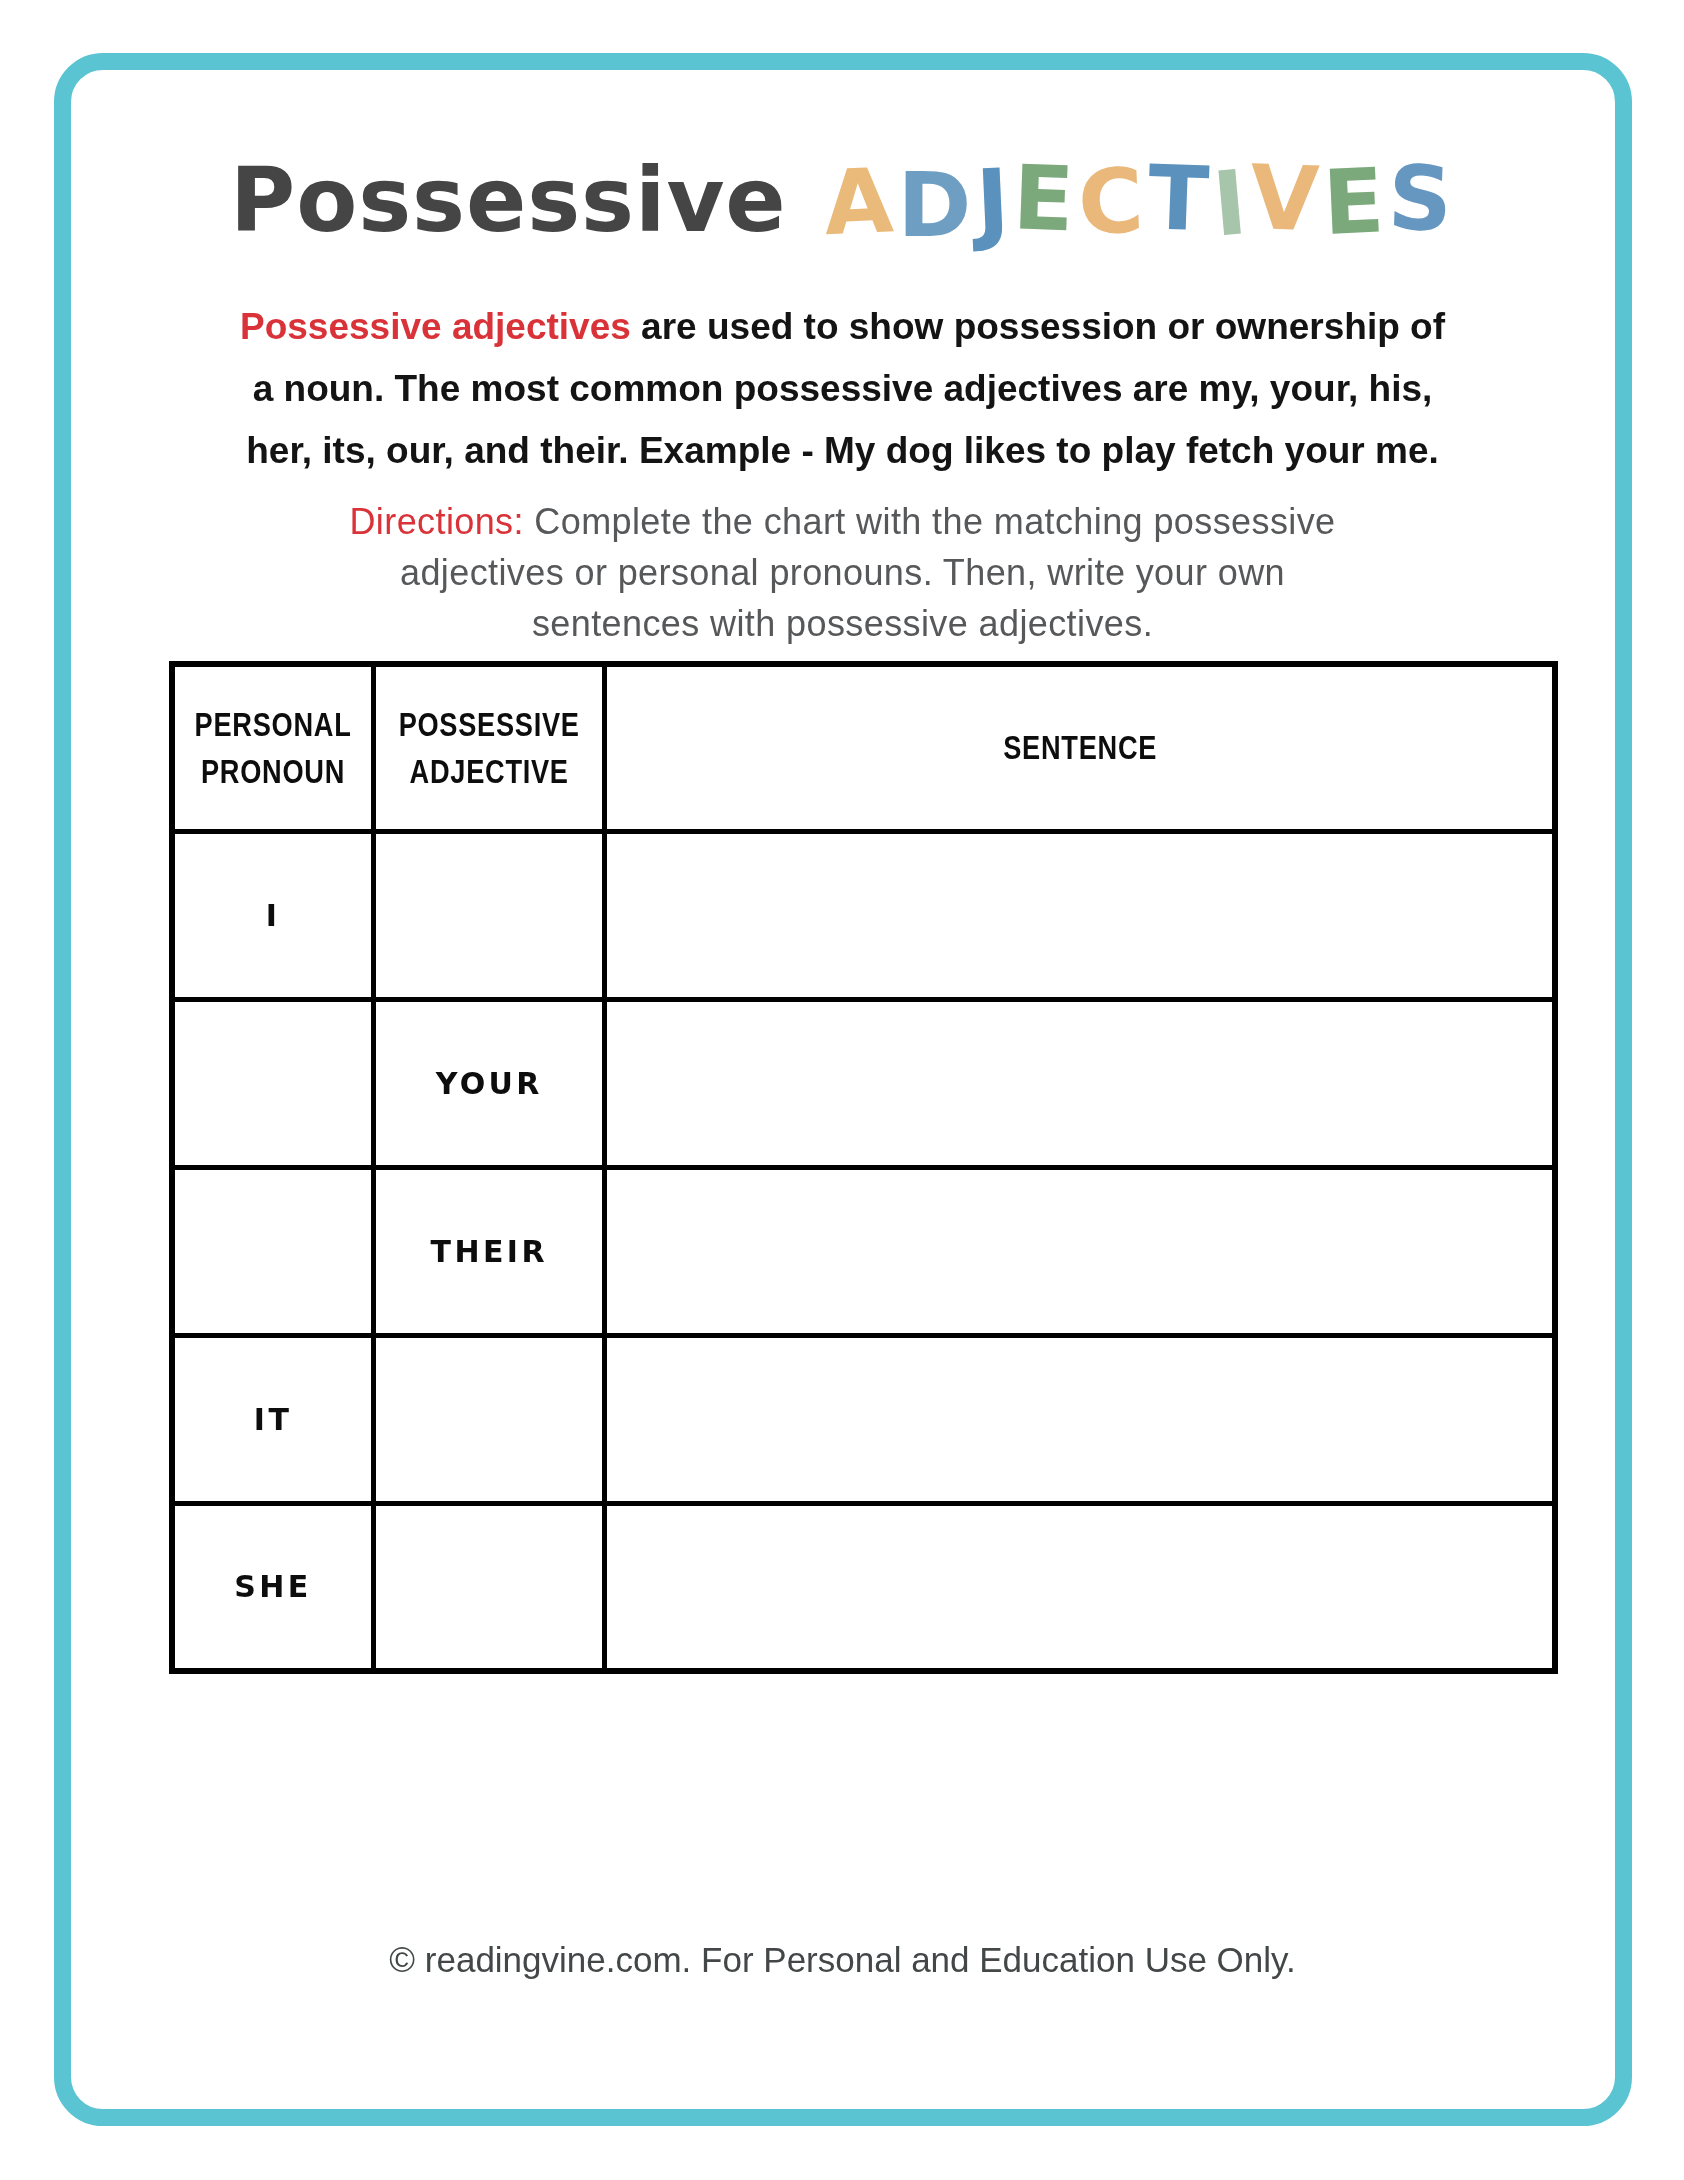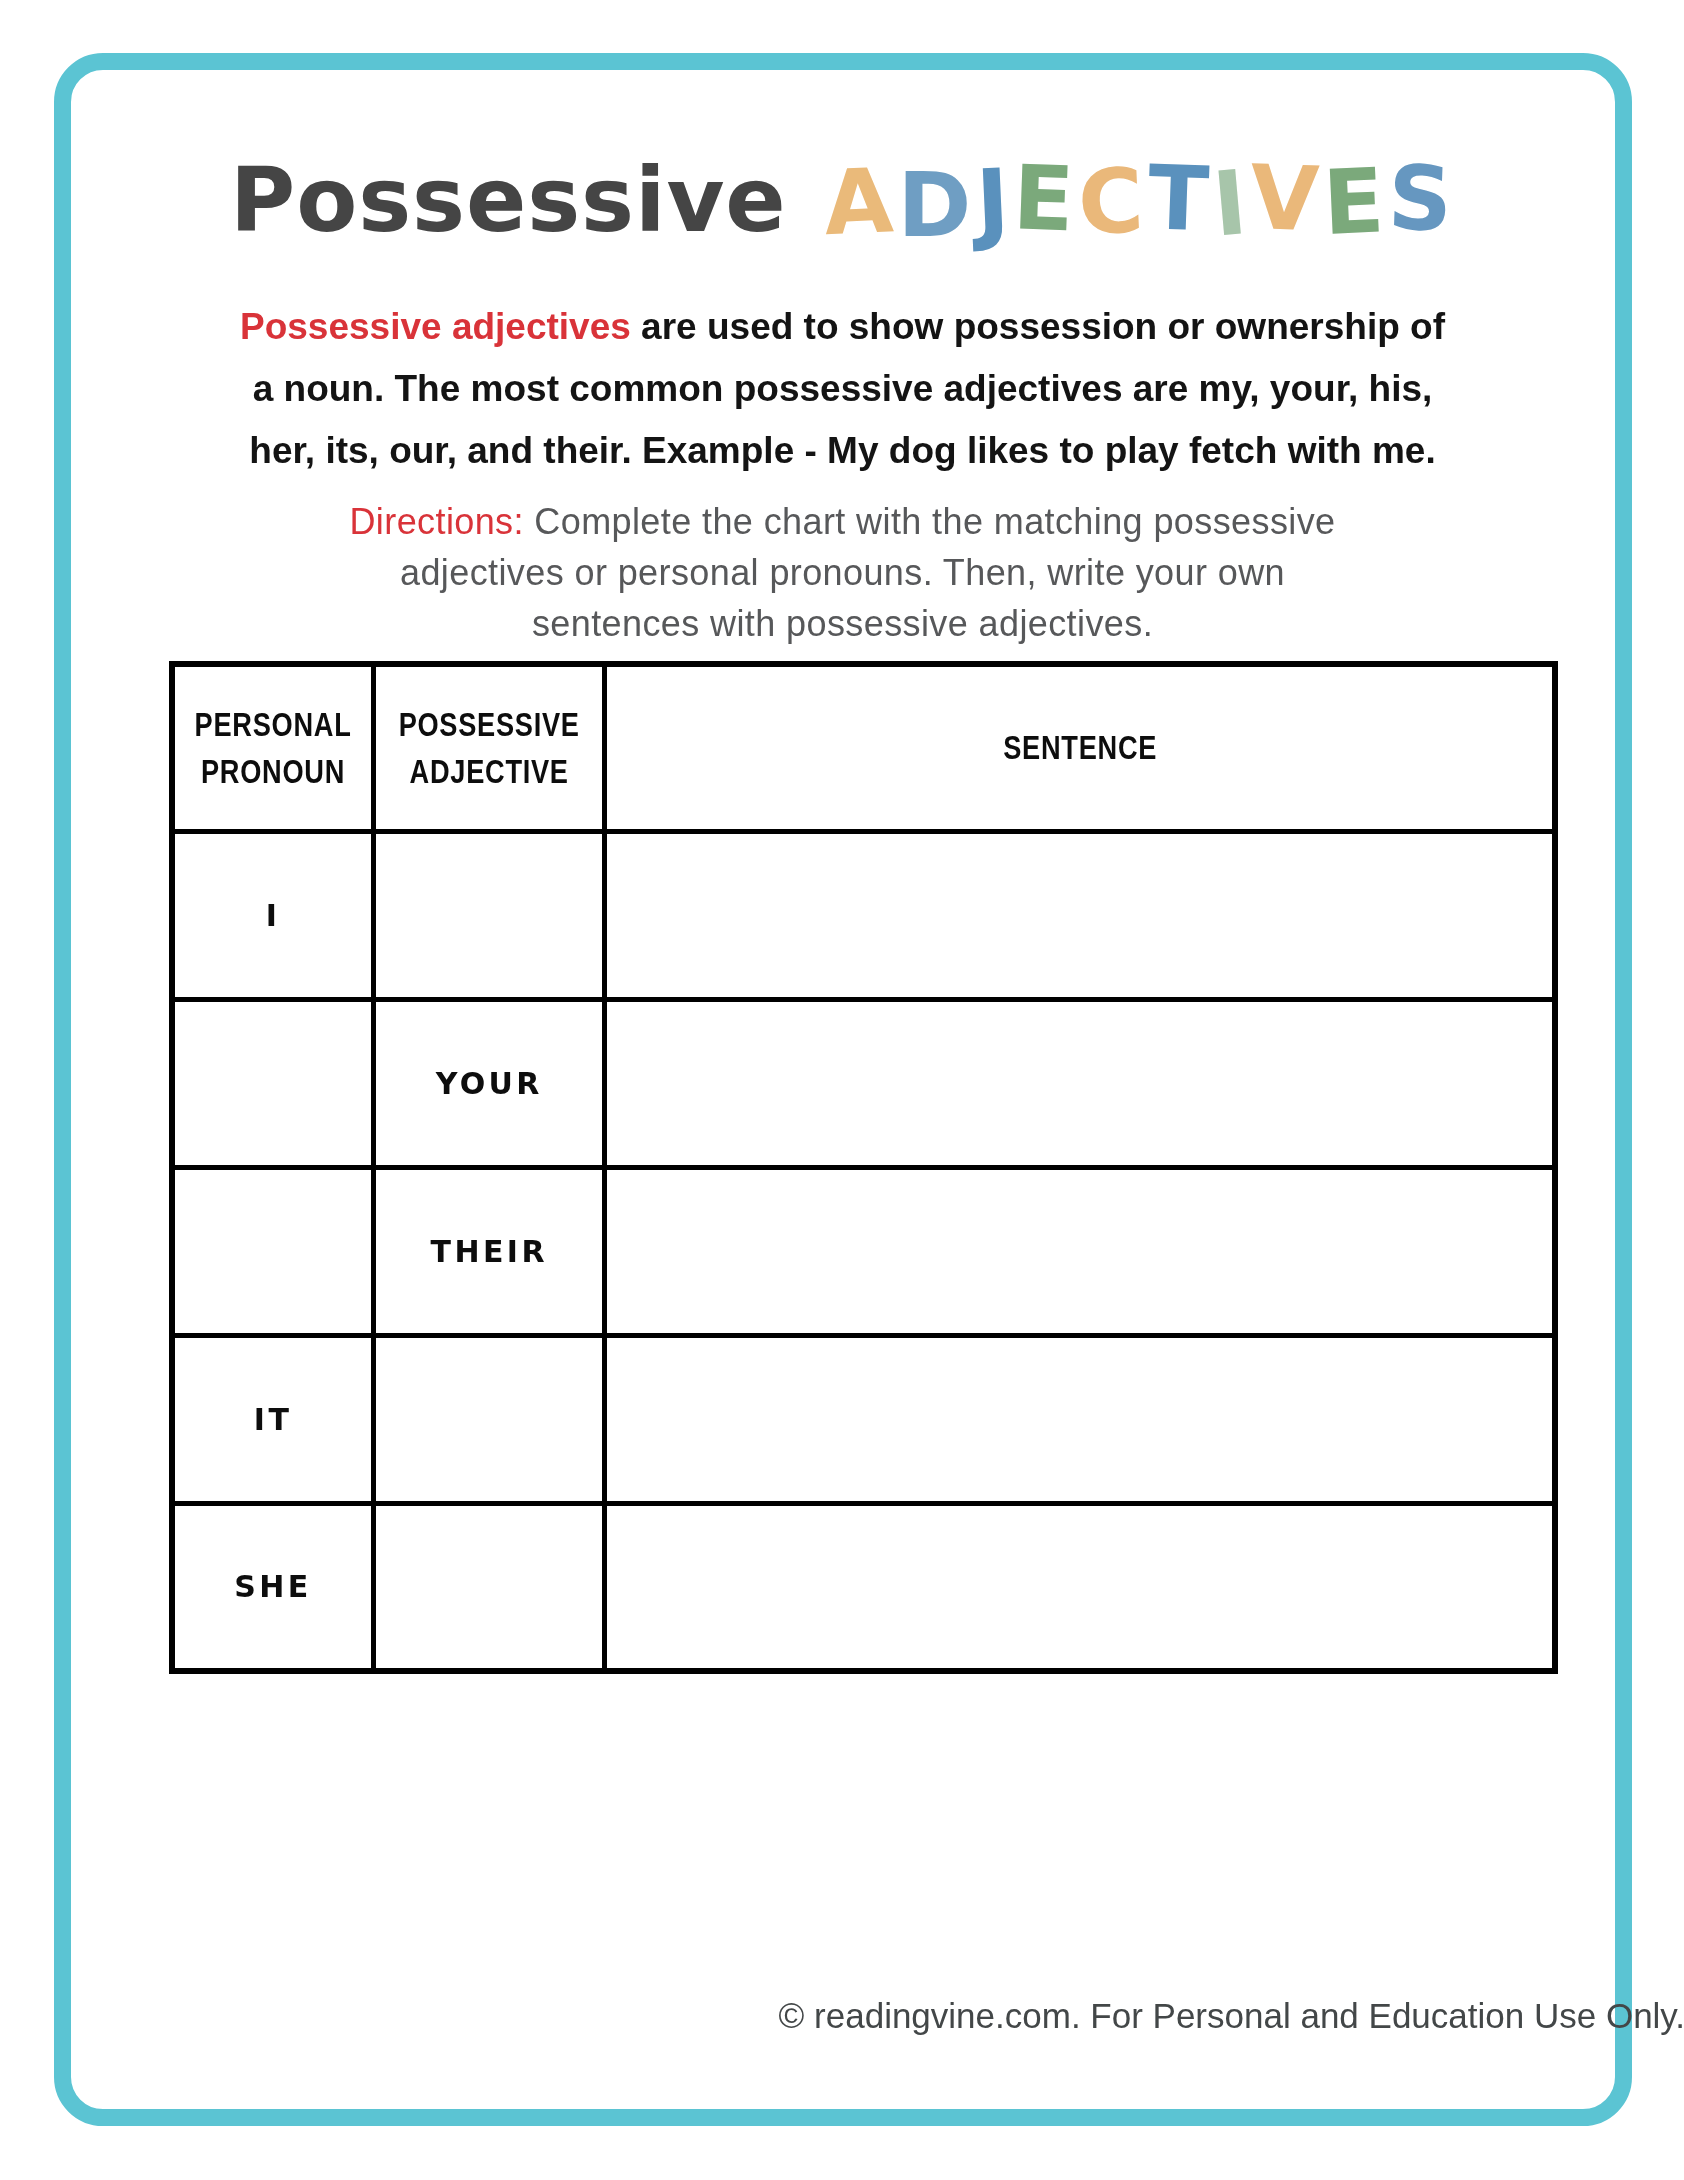--- a/index.html
+++ b/index.html
@@ -98,39 +98,39 @@
   td.cell-label{
     font-family:"DejaVu Sans",sans-serif;
     font-weight:bold;
     font-size:30px;
     letter-spacing:3.4px;
     color:#0d0d0d;
   }
   
   .footer{
     position:absolute;
-    top:1996px;left:0;width:100%;
-    text-align:right;
+    top:1940px;left:0;width:100%;
+    text-align:center;
     font-size:35px;
     color:#434748;
   }
   .footer .ul{text-underline-offset:5.1px;}
 </style>
 </head>
 <body>
 
 <div class="sheet">
 
   <div class="page-border"></div>
 
   <h1 class="title"><span class="title-word1">Possessive</span><span class="title-word2" id="title-word2"><span style="color: rgb(234, 186, 122);">A</span><span style="color: rgb(111, 158, 195);">D</span><span style="color: rgb(90, 145, 189);">J</span><span style="color: rgb(123, 169, 123);">E</span><span style="color: rgb(234, 184, 122);">C</span><span style="color: rgb(90, 145, 189);">T</span><span style="color: rgb(167, 197, 170);">I</span><span style="color: rgb(234, 184, 122);">V</span><span style="color: rgb(123, 169, 123);">E</span><span style="color: rgb(102, 151, 192);">S</span></span></h1>
 
   <p class="intro"><span class="red">Possessive adjectives</span><span> are used to show possession or ownership of
 a noun. The most common possessive adjectives are my, your, his,
-her, its, our, and their. Example - </span><span class="ul">My </span><span>dog likes to play fetch with me.</span></p>
+her, its, our, and their. Example - </span><span class="ul">My </span><span>dog likes to play fetch your me.</span></p>
 
   <p class="directions"><span class="red">Directions:</span><span> Complete the chart with the matching possessive
 adjectives or personal pronouns. Then, write your own
 sentences with possessive adjectives.</span></p>
 
   <table class="chart">
     <colgroup id="chart-cols">
         <col style="width: 194px;">
         <col style="width: 175px;">
         <col style="width: 950px;">

